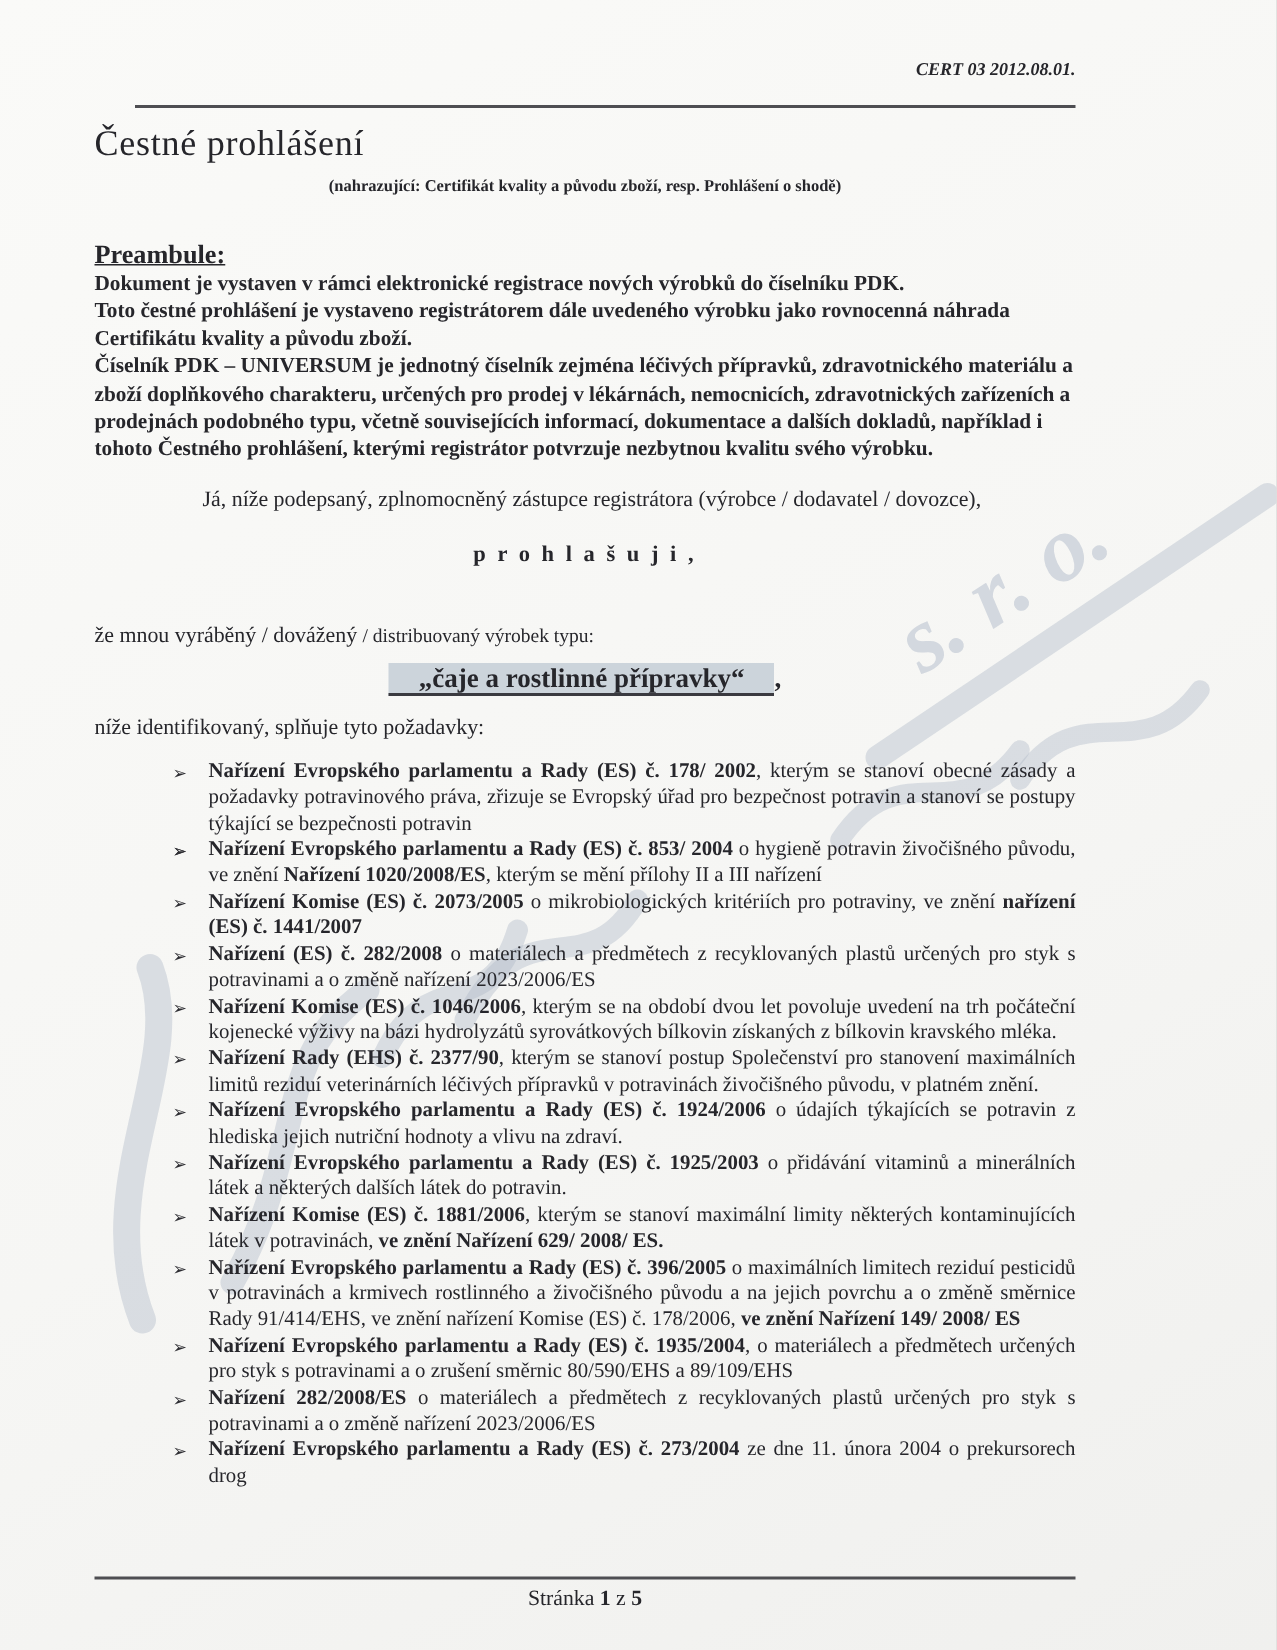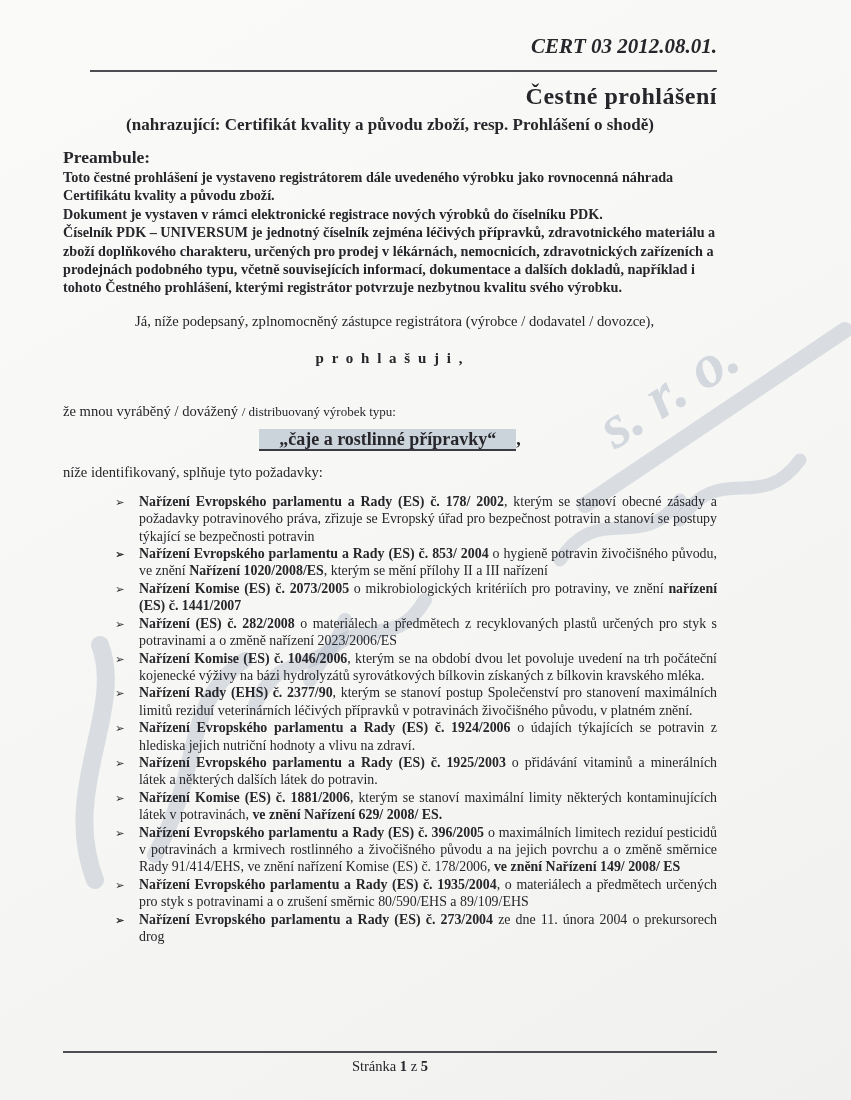--- a/index.html
+++ b/index.html
@@ -16,37 +16,37 @@
   }
   .watermark{
     position:absolute;inset:0;
     pointer-events:none;
     z-index:0;
   }
   .content{position:relative;z-index:1;}
   .cert-ref{
     text-align:right;
     font-weight:bold;font-style:italic;
-    font-size:21px;line-height:20px;
+    font-size:12px;line-height:20px;
     margin-top:6px;
   }
   .rule1{
     border:none;border-top:2px solid #4e4e52;
     margin:14px 0 0 27px;
   }
   .title{
-    text-align:right;font-size:24px;font-weight:bold;
+    text-align:left;font-size:24px;font-weight:normal;
     margin-top:10px;letter-spacing:.5px;line-height:28px;
   }
   .subtitle{
-    text-align:center;font-size:17px;font-weight:bold;
+    text-align:center;font-size:11px;font-weight:bold;
     margin-top:5px;line-height:19px;
   }
   .preamble-heading{
-    font-size:17.5px;font-weight:bold;margin-top:12px;line-height:22px;
+    font-size:17.5px;font-weight:bold;margin-top:24px;line-height:22px;text-decoration:underline;
   }
   .preamble p{margin:0;font-weight:bold;font-size:14.2px;line-height:18.4px;}
   .intro{margin-top:15px;font-size:14.6px;text-indent:72px;line-height:19px;}
   .verb{
     margin-top:18px;text-align:center;font-weight:bold;
     font-size:15px;letter-spacing:2px;line-height:19px;
   }
   .product-line{margin-top:34px;font-size:14.6px;line-height:19px;}
   .product-line .secondary{font-size:13px;}
   .product-type-row{text-align:center;margin-top:6px;font-size:18px;font-weight:bold;line-height:24px;}
@@ -96,22 +96,22 @@
 
     <div class="cert-ref">CERT 03 2012.08.01.</div>
 
     <hr class="rule1">
 
     <div class="title">Čestné prohlášení</div>
     <div class="subtitle">(nahrazující: Certifikát kvality a původu zboží, resp. Prohlášení o shodě)</div>
 
     <div class="preamble-heading">Preambule:</div>
     <div class="preamble">
+      <p>Dokument je vystaven v rámci elektronické registrace nových výrobků do číselníku PDK.</p>
       <p>Toto čestné prohlášení je vystaveno registrátorem dále uvedeného výrobku jako rovnocenná náhrada Certifikátu kvality a původu zboží.</p>
-      <p>Dokument je vystaven v rámci elektronické registrace nových výrobků do číselníku PDK.</p>
       <p>Číselník PDK – UNIVERSUM je jednotný číselník zejména léčivých přípravků, zdravotnického materiálu a zboží doplňkového charakteru, určených pro prodej v lékárnách, nemocnicích, zdravotnických zařízeních a prodejnách podobného typu, včetně souvisejících informací, dokumentace a dalších dokladů, například i tohoto Čestného prohlášení, kterými registrátor potvrzuje nezbytnou kvalitu svého výrobku.</p>
     </div>
 
     <div class="intro">Já, níže podepsaný, zplnomocněný zástupce registrátora (výrobce / dodavatel / dovozce),</div>
 
     <div class="verb">p r o h l a š u j i ,</div>
 
     <div class="product-line">
       <span>že mnou vyráběný / dovážený </span><span class="secondary"> / distribuovaný výrobek typu:</span>
     </div>
@@ -128,21 +128,21 @@
         <li><span class="bullet">➢</span><span class="li-text"><span class="b">Nařízení Evropského parlamentu a Rady (ES) č. 853/ 2004</span><span> o hygieně potravin živočišného původu, ve znění </span><span class="b">Nařízení 1020/2008/ES</span><span>, kterým se mění přílohy II a III nařízení</span></span></li>
         <li><span class="bullet">➢</span><span class="li-text"><span class="b">Nařízení Komise (ES) č. 2073/2005</span><span> o mikrobiologických kritériích pro potraviny, ve znění </span><span class="b">nařízení (ES) č. 1441/2007</span></span></li>
         <li><span class="bullet">➢</span><span class="li-text"><span class="b">Nařízení (ES) č. 282/2008</span><span> o materiálech a předmětech z recyklovaných plastů určených pro styk s potravinami a o změně nařízení 2023/2006/ES</span></span></li>
         <li><span class="bullet">➢</span><span class="li-text"><span class="b">Nařízení Komise (ES) č. 1046/2006</span><span>, kterým se na období dvou let povoluje uvedení na trh počáteční kojenecké výživy na bázi hydrolyzátů syrovátkových bílkovin získaných z bílkovin kravského mléka.</span></span></li>
         <li><span class="bullet">➢</span><span class="li-text"><span class="b">Nařízení Rady (EHS) č. 2377/90</span><span>, kterým se stanoví postup Společenství pro stanovení maximálních limitů reziduí veterinárních léčivých přípravků v potravinách živočišného původu, v platném znění.</span></span></li>
         <li><span class="bullet">➢</span><span class="li-text"><span class="b">Nařízení Evropského parlamentu a Rady (ES) č. 1924/2006</span><span> o údajích týkajících se potravin z hlediska jejich nutriční hodnoty a vlivu na zdraví.</span></span></li>
         <li><span class="bullet">➢</span><span class="li-text"><span class="b">Nařízení Evropského parlamentu a Rady (ES) č. 1925/2003</span><span>  o přidávání vitaminů a minerálních látek a některých dalších látek do potravin.</span></span></li>
         <li><span class="bullet">➢</span><span class="li-text"><span class="b">Nařízení Komise (ES) č. 1881/2006</span><span>, kterým se stanoví maximální limity některých kontaminujících látek v potravinách, </span><span class="b">ve znění Nařízení 629/ 2008/ ES.</span></span></li>
         <li><span class="bullet">➢</span><span class="li-text"><span class="b">Nařízení Evropského parlamentu a Rady (ES) č. 396/2005</span><span> o maximálních limitech reziduí pesticidů v potravinách a krmivech rostlinného a živočišného původu a na jejich povrchu a o změně směrnice Rady 91/414/EHS, ve znění nařízení Komise (ES) č. 178/2006, </span><span class="b">ve znění Nařízení 149/ 2008/ ES</span></span></li>
         <li><span class="bullet">➢</span><span class="li-text"><span class="b">Nařízení Evropského parlamentu a Rady (ES) č. 1935/2004</span><span>, o materiálech a předmětech určených pro styk s potravinami a o zrušení směrnic 80/590/EHS a 89/109/EHS</span></span></li>
-        <li><span class="bullet">➢</span></li>
+        <li><span class="bullet">➢</span><span class="li-text"><span class="b">Nařízení 282/2008/ES</span><span> o materiálech a předmětech z recyklovaných plastů určených pro styk s potravinami a o změně nařízení 2023/2006/ES</span></span></li>
         <li><span class="bullet">➢</span><span class="li-text"><span class="b">Nařízení Evropského parlamentu a Rady (ES) č. 273/2004</span><span> ze dne 11. února 2004 o prekursorech drog</span></span></li>
       </ul>
 
   </div>
 
   <div class="footer">
     <hr class="footer-rule">
     <div class="footer-text">
       <span>Stránka</span><span class="sp"> </span><span class="b">1</span><span class="sp"> </span><span>z</span><span class="sp"> </span><span class="b">5</span>
     </div>

